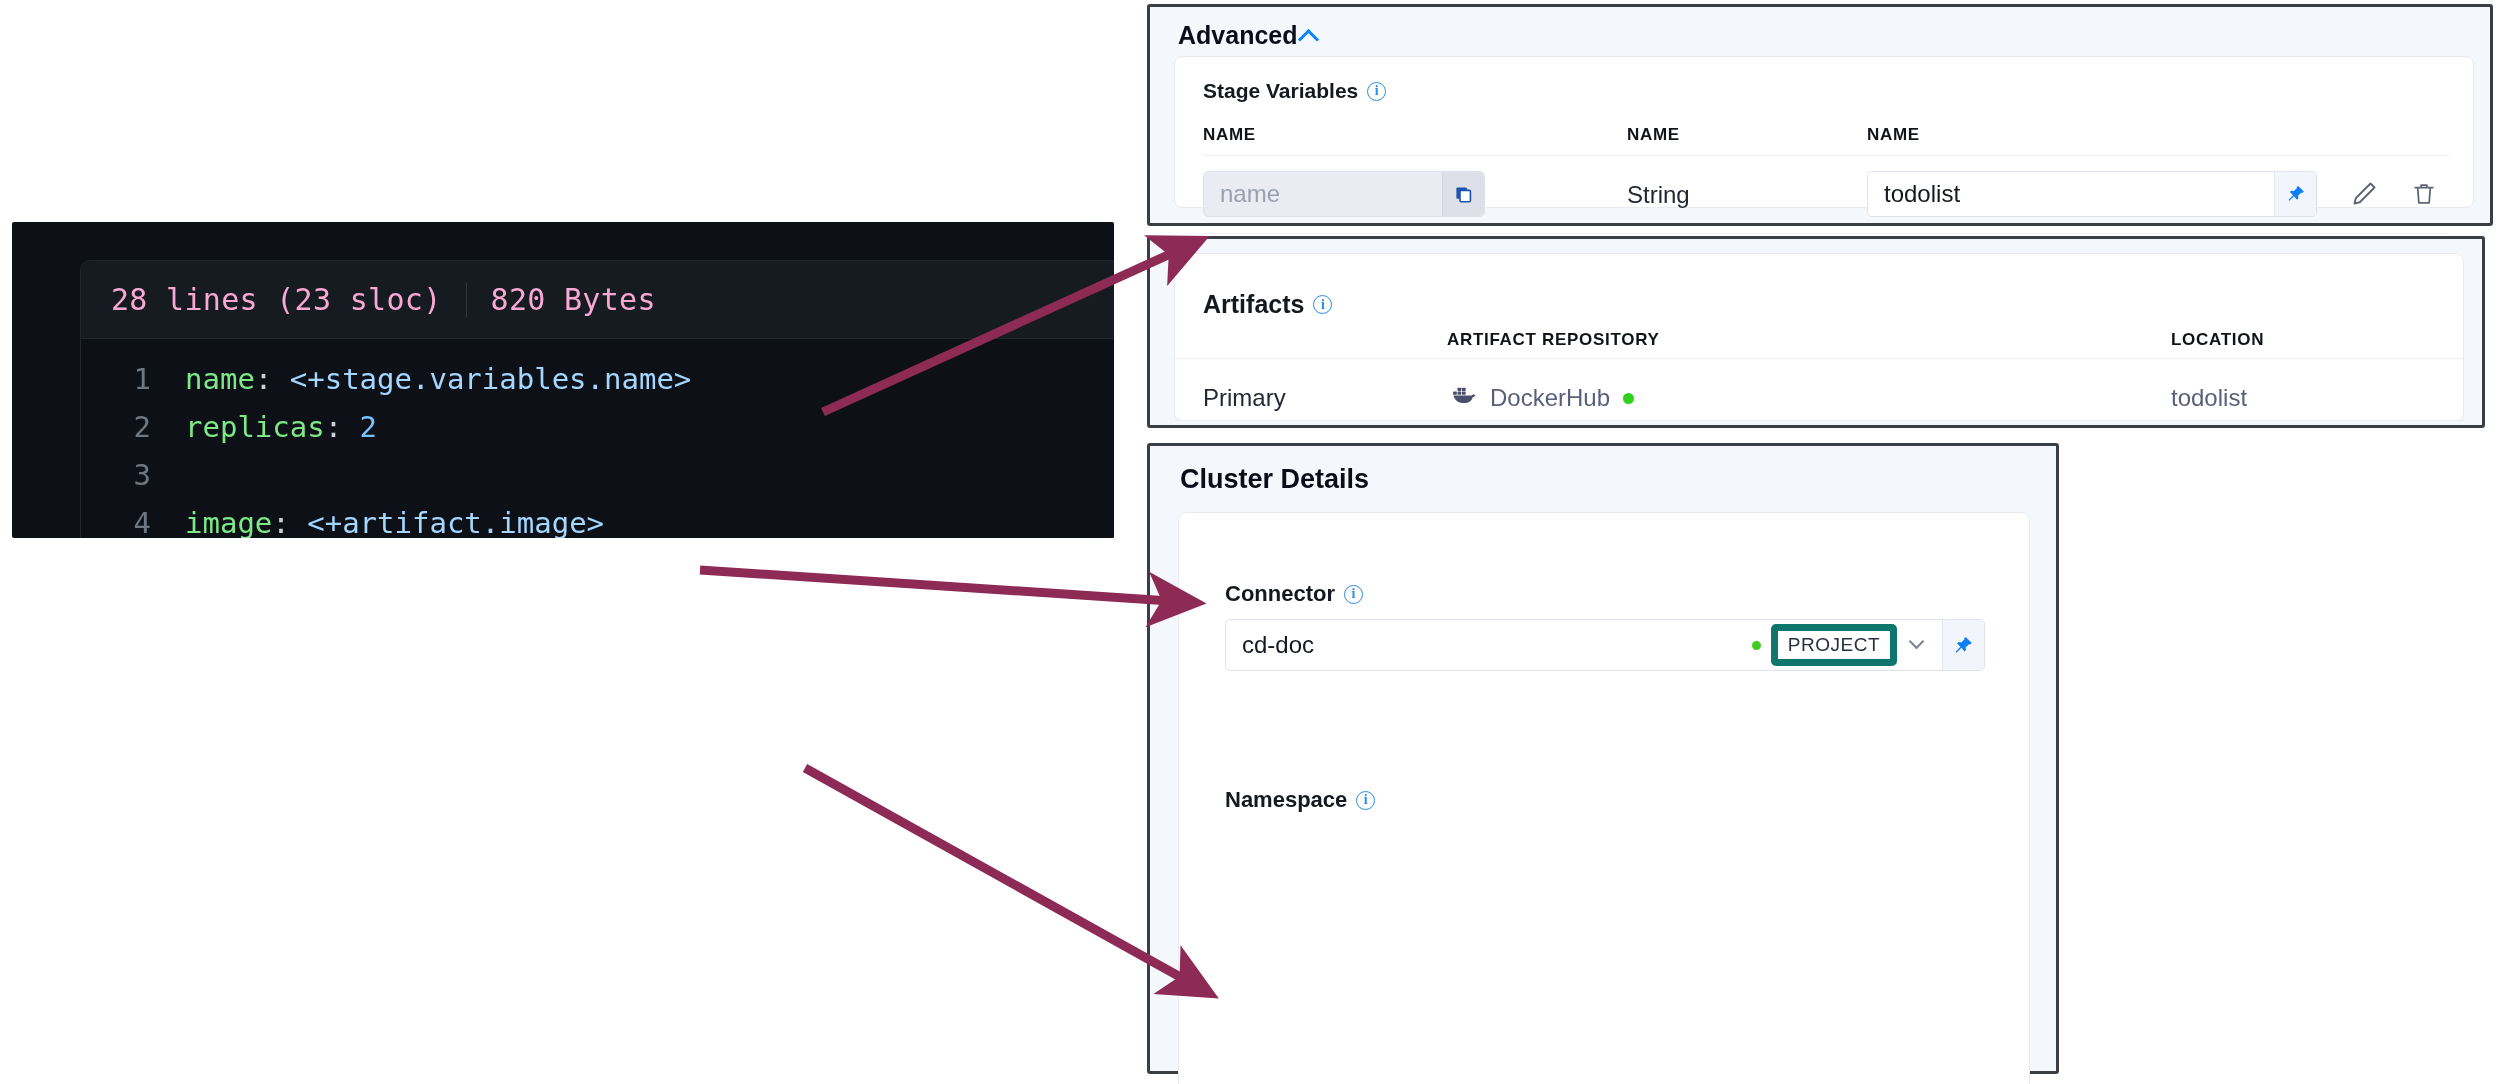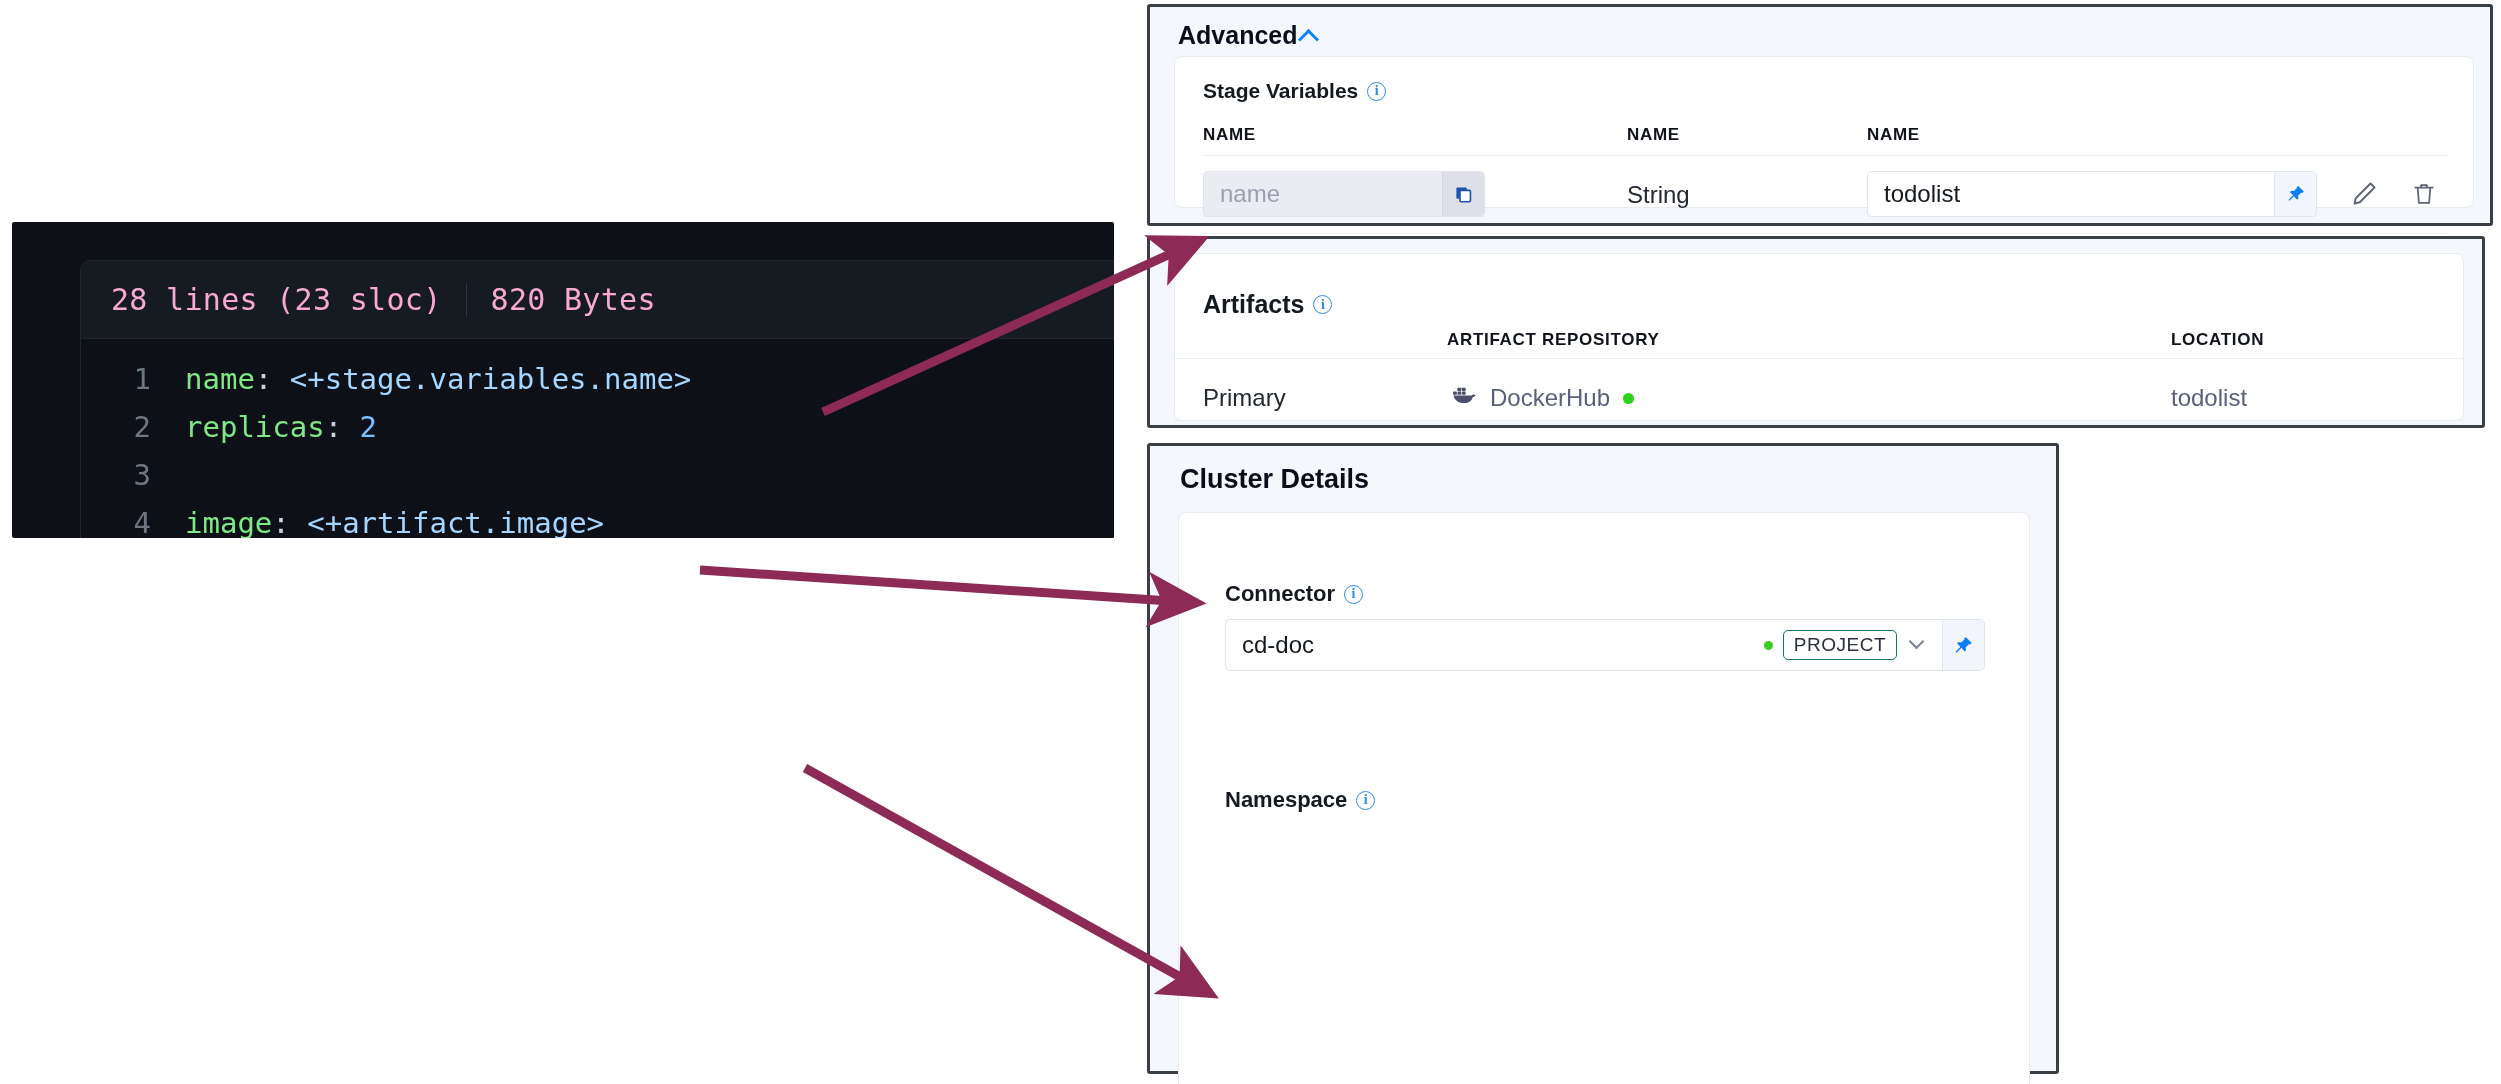--- a/index.html
+++ b/index.html
@@ -182,21 +182,21 @@
   }
   #card-cluster { left: 28px; top: 66px; width: 852px; height: 585px; }
 
   .field-label {
     position: absolute;
     font-size: 22px; font-weight: bold; color: #14181f;
     display: flex; align-items: center; gap: 9px;
   }
 
   .tag-project {
-    border: 1px solid #0f766e;
+    border: 7px solid #0f766e;
     border-radius: 5px;
     padding: 3px 10px;
     font-size: 19px;
     color: #2b3040;
     letter-spacing: .5px;
     background: #fff;
     white-space: nowrap;
   }
   .chev-down-sm {
     display: inline-block;

